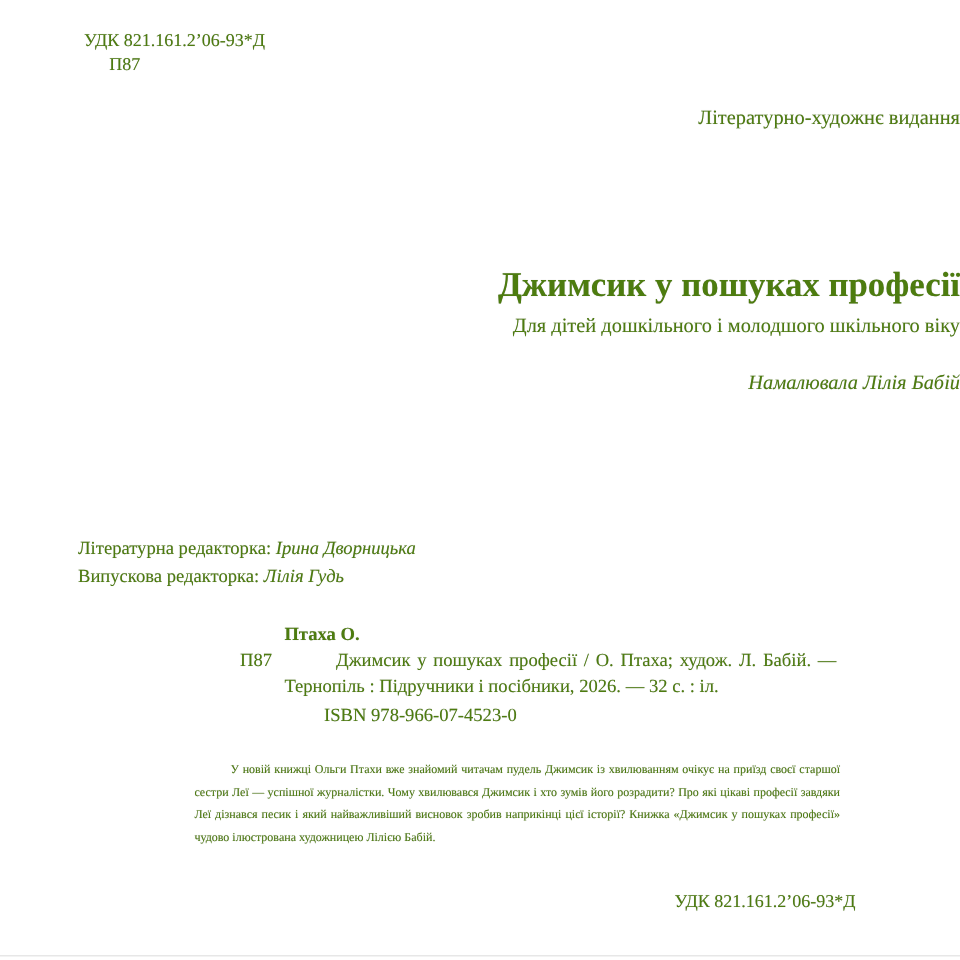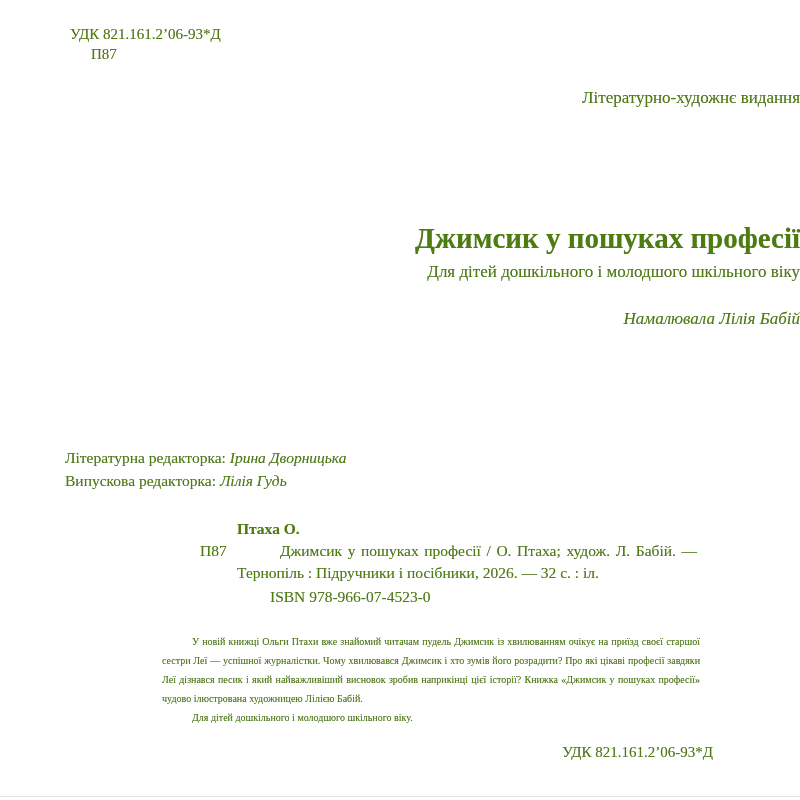--- a/index.html
+++ b/index.html
@@ -133,20 +133,19 @@
   <div class="catalog">
     <div class="cat-author">Птаха О.</div>
     <div class="cat-index">П87</div>
     <div class="cat-desc">Джимсик у пошуках професії / О. Птаха; худож. Л. Бабій. — Тернопіль : Підручники і посібники, 2026. — 32 с. : іл.</div>
   </div>
 
   <div class="isbn">ISBN 978-966-07-4523-0</div>
 
   <div class="annotation">
     <p>У новій книжці Ольги Птахи вже знайомий читачам пудель Джимсик із хвилюванням очікує на приїзд своєї старшої сестри Леї — успішної журналістки. Чому хвилювався Джимсик і хто зумів його розрадити? Про які цікаві професії завдяки Леї дізнався песик і який найважливіший висновок зробив наприкінці цієї історії? Книжка «Джимсик у пошуках професії» чудово ілюстрована художницею Лілією Бабій.</p>
-    <p>Для дітей дошкільного і молодшого шкільного віку.</p>
   </div>
 
   <div class="udk-bottom">УДК 821.161.2’06-93*Д</div>
 
   <div class="scan-line"></div>
 
 </div>
 
 </body></html>

